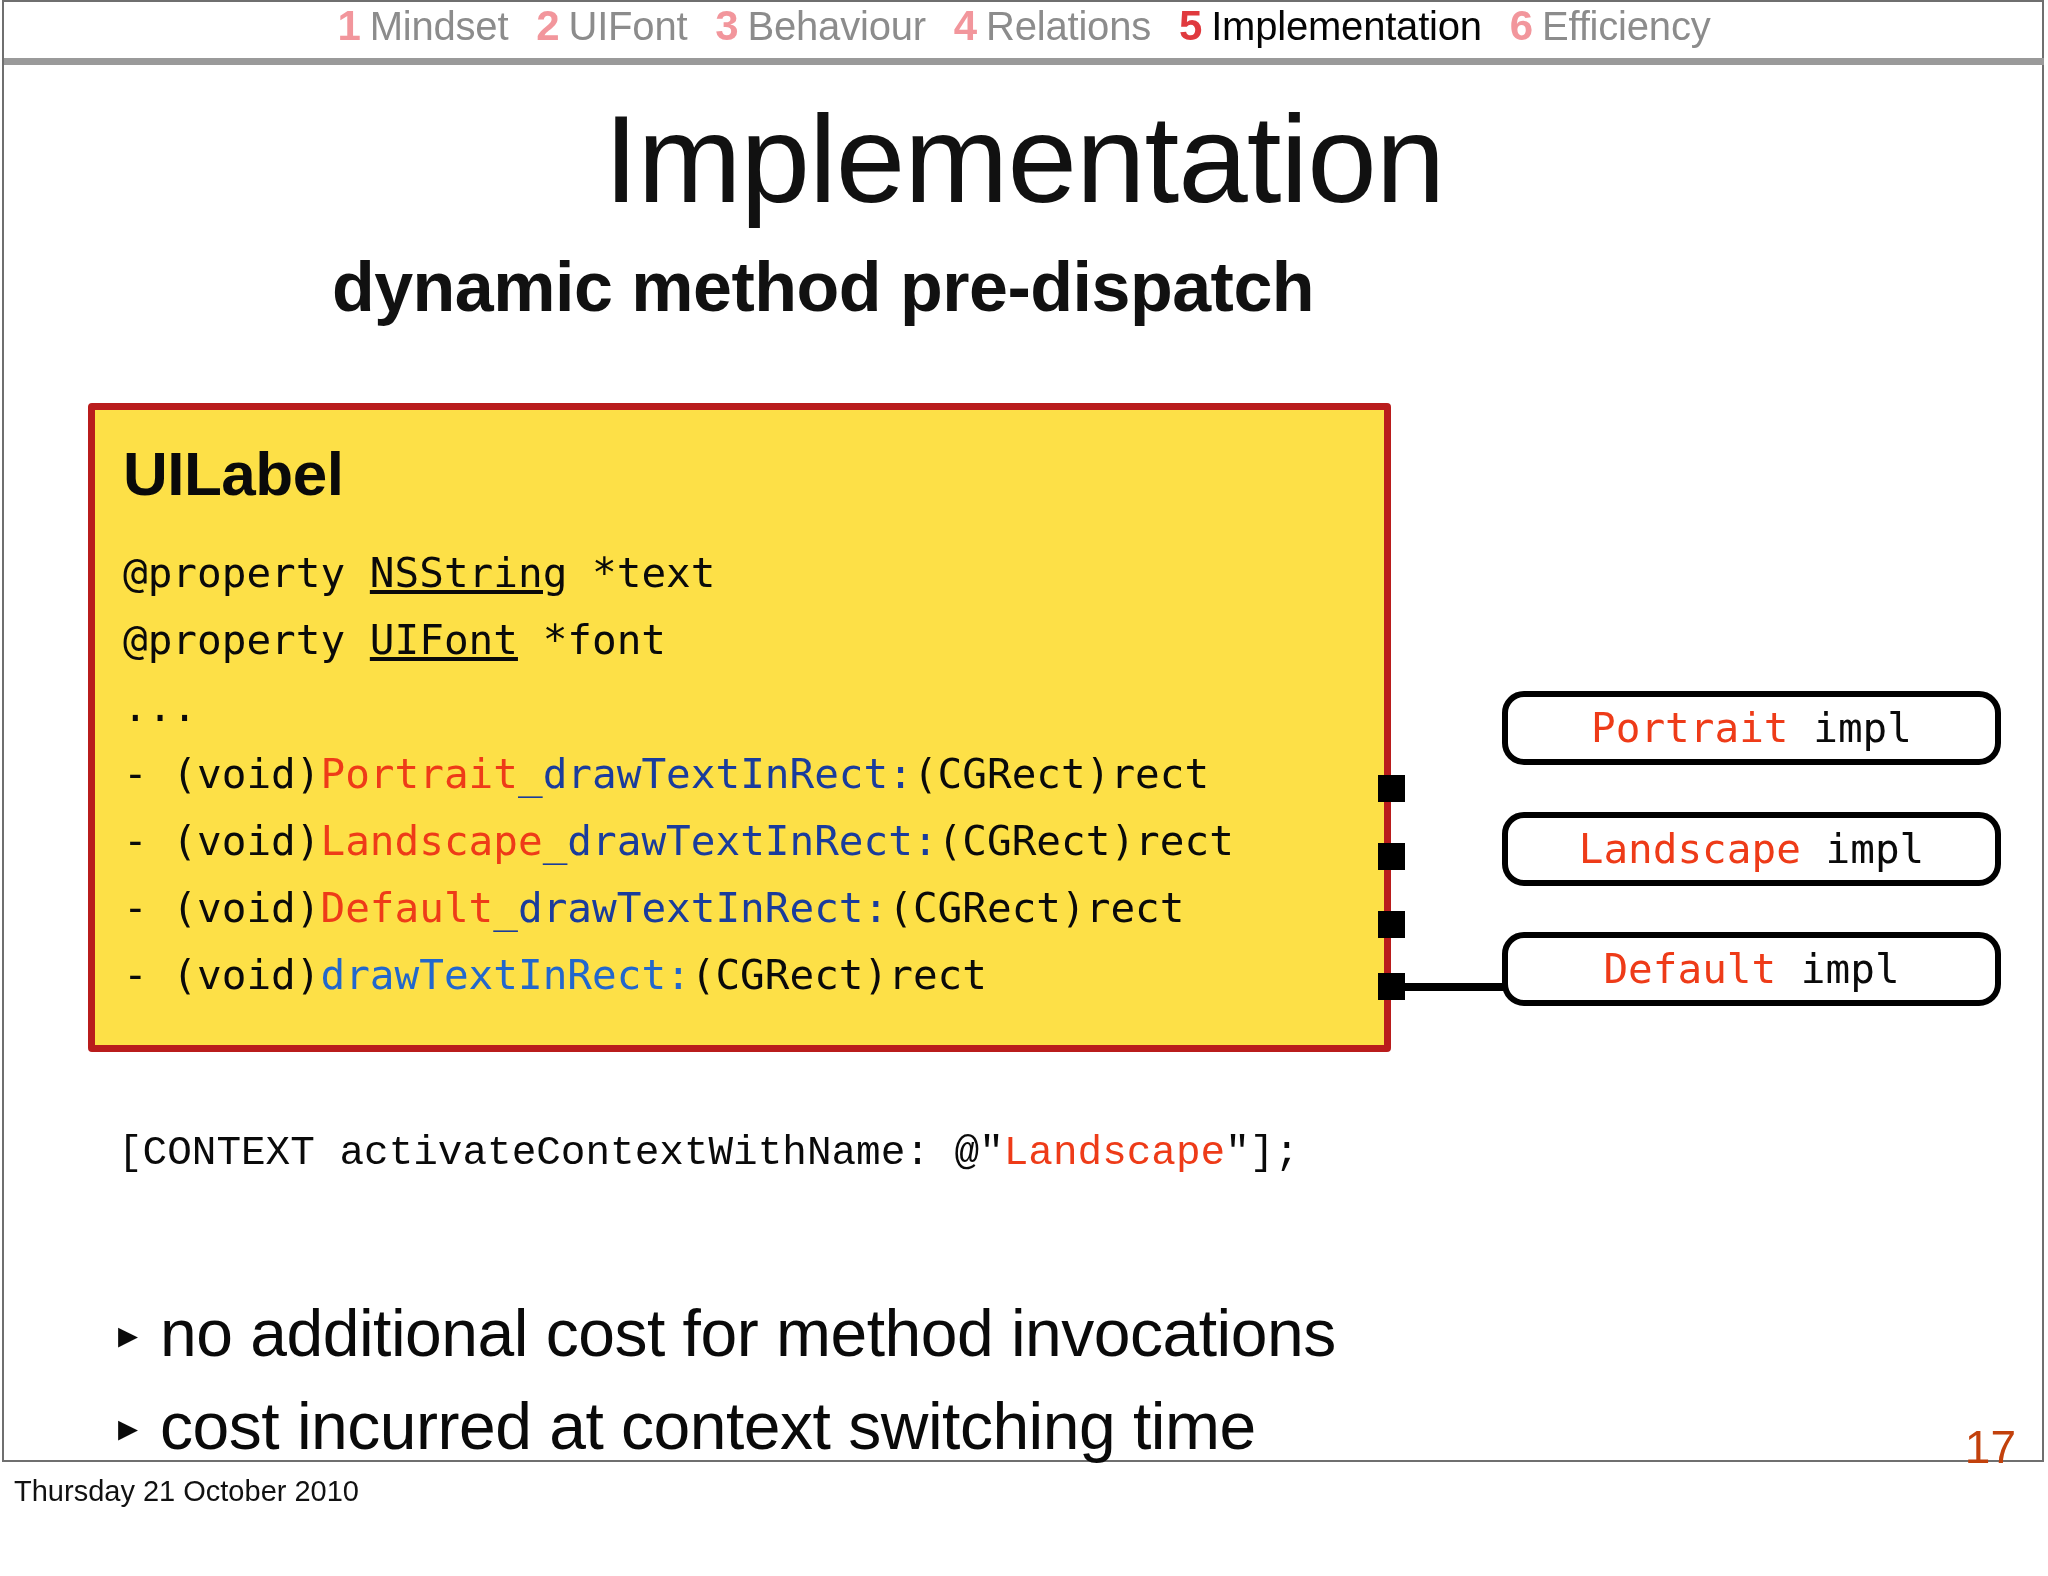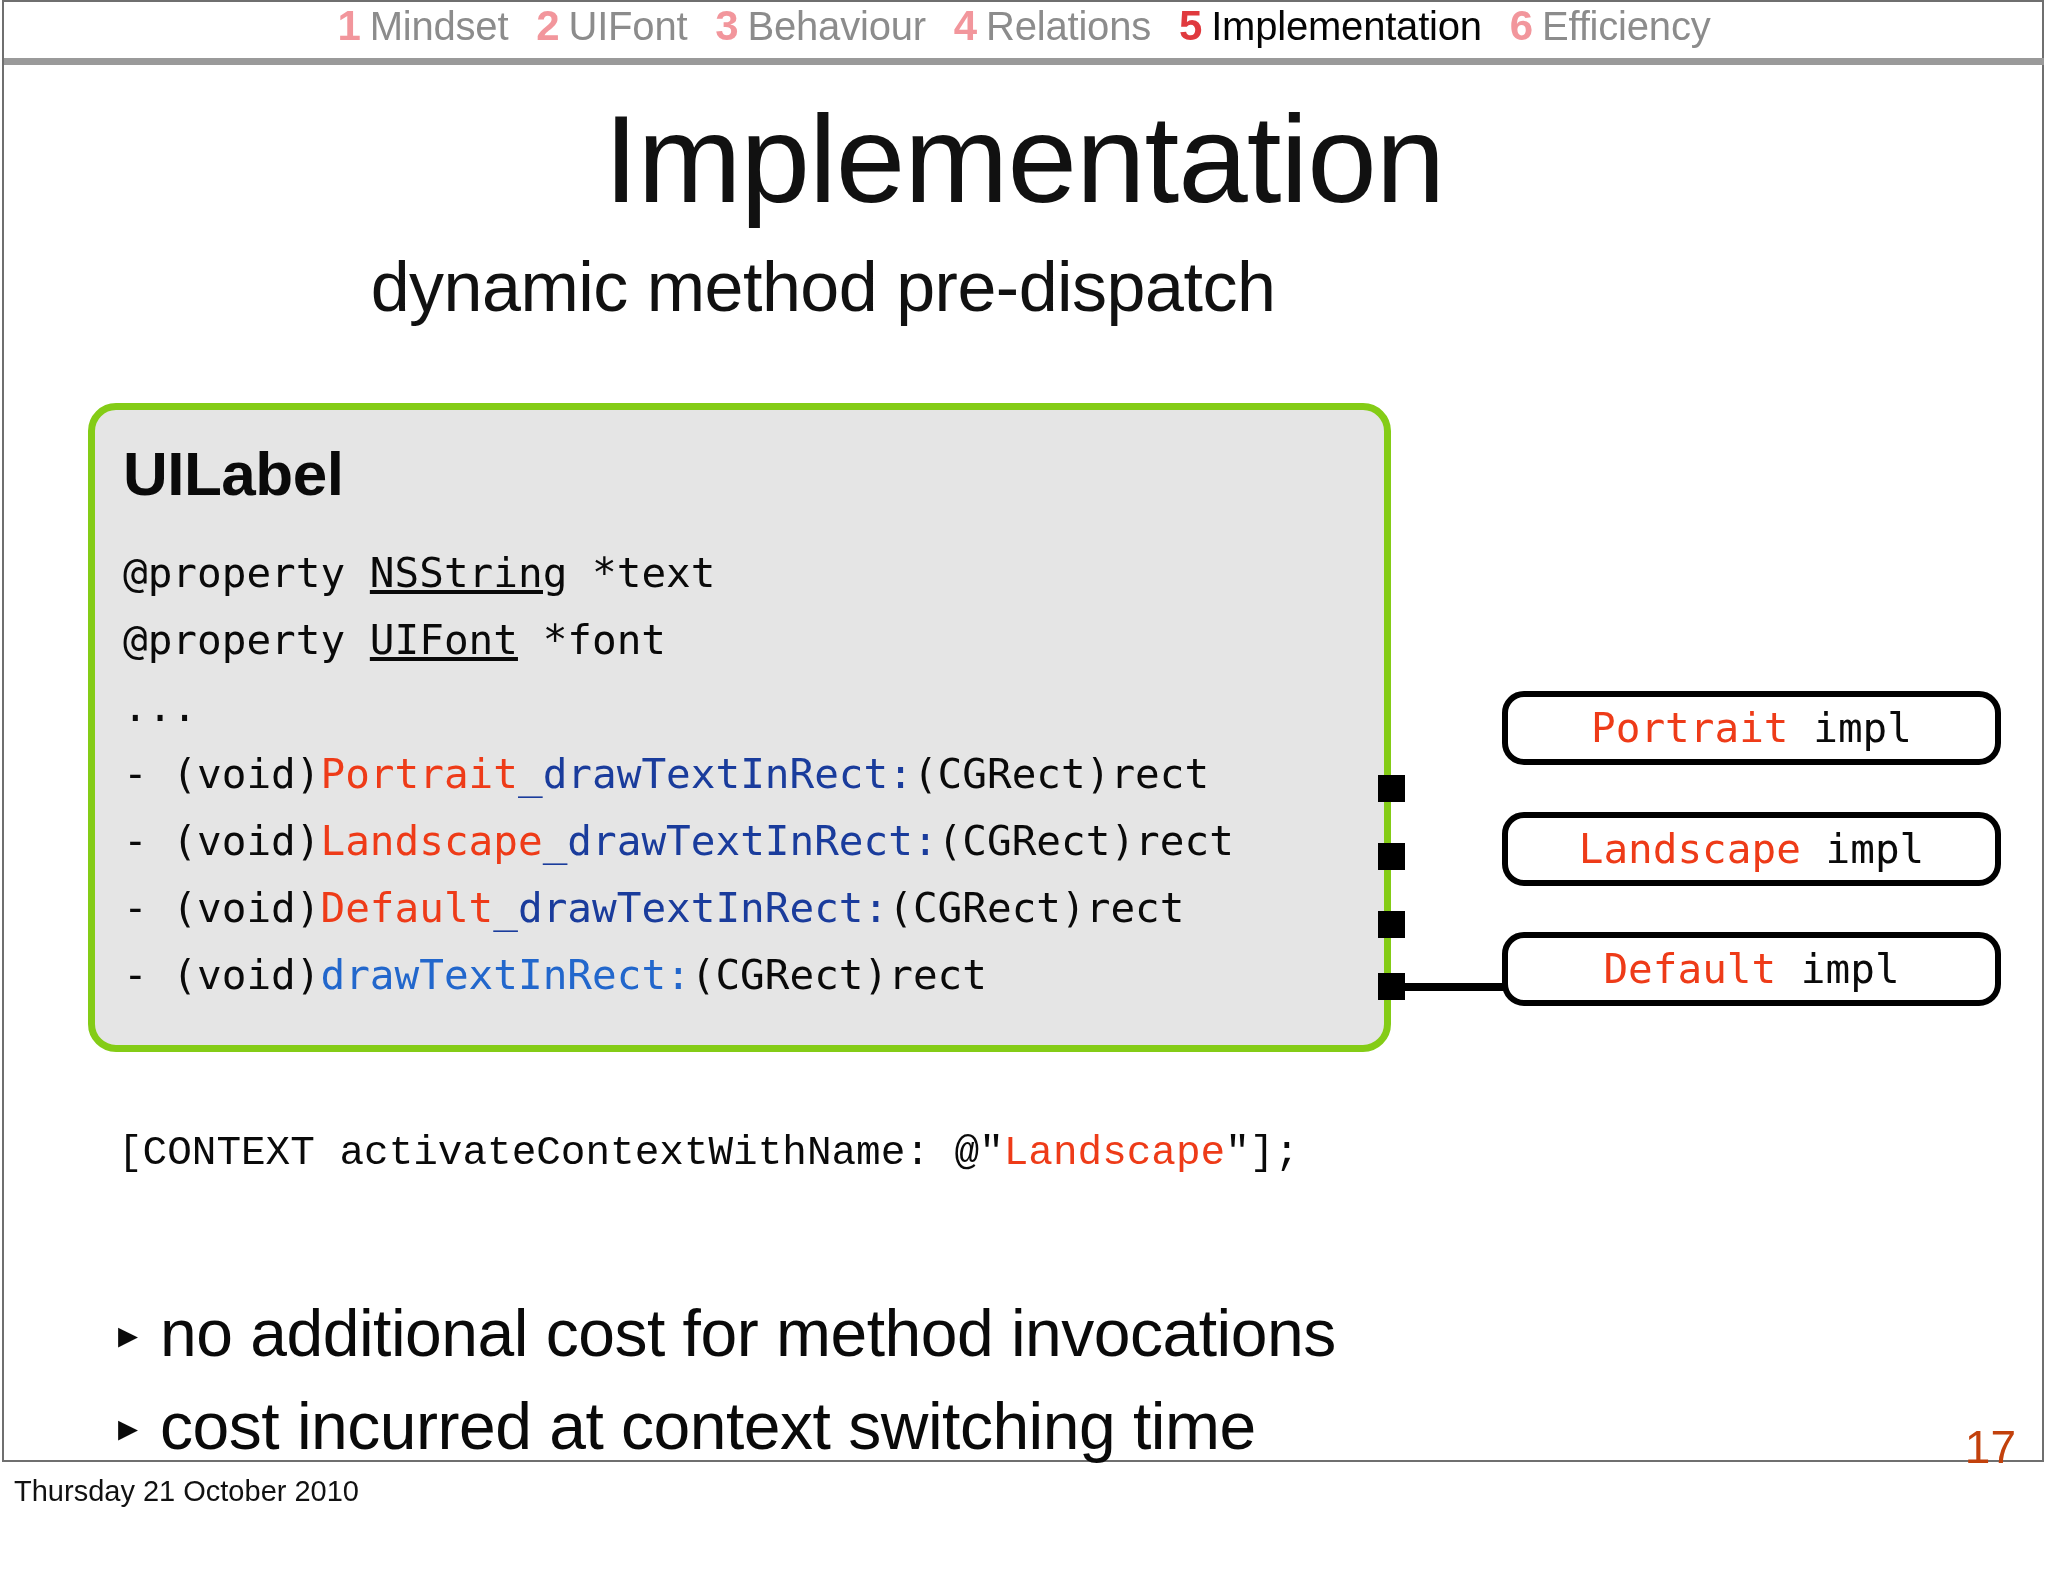--- a/index.html
+++ b/index.html
@@ -89,35 +89,35 @@
   }
   .slide-subtitle {
     position: absolute;
     left: 0;
     top: 252px;
     width: 1646px;
     text-align: center;
     font-size: 70px;
     line-height: 1.0;
     color: #111111;
-    font-weight: normal;
+    font-weight: bold;
     letter-spacing: -0.5px;
   }
 
   
   .class-box {
     position: absolute;
     left: 88px;
     top: 403px;
     width: 1303px;
     height: 649px;
-    border: 7px solid #84cc16;
-    border-radius: 28px;
+    border: 7px solid #b91c1c;
+    border-radius: 4px;
     box-sizing: border-box;
-    background: #e5e5e5;
+    background: #fde047;
   }
   .class-name {
     position: absolute;
     left: 28px;
     top: 28px;
     font-size: 62px;
     font-weight: bold;
     color: #0a0a0a;
     letter-spacing: -0.5px;
   }

